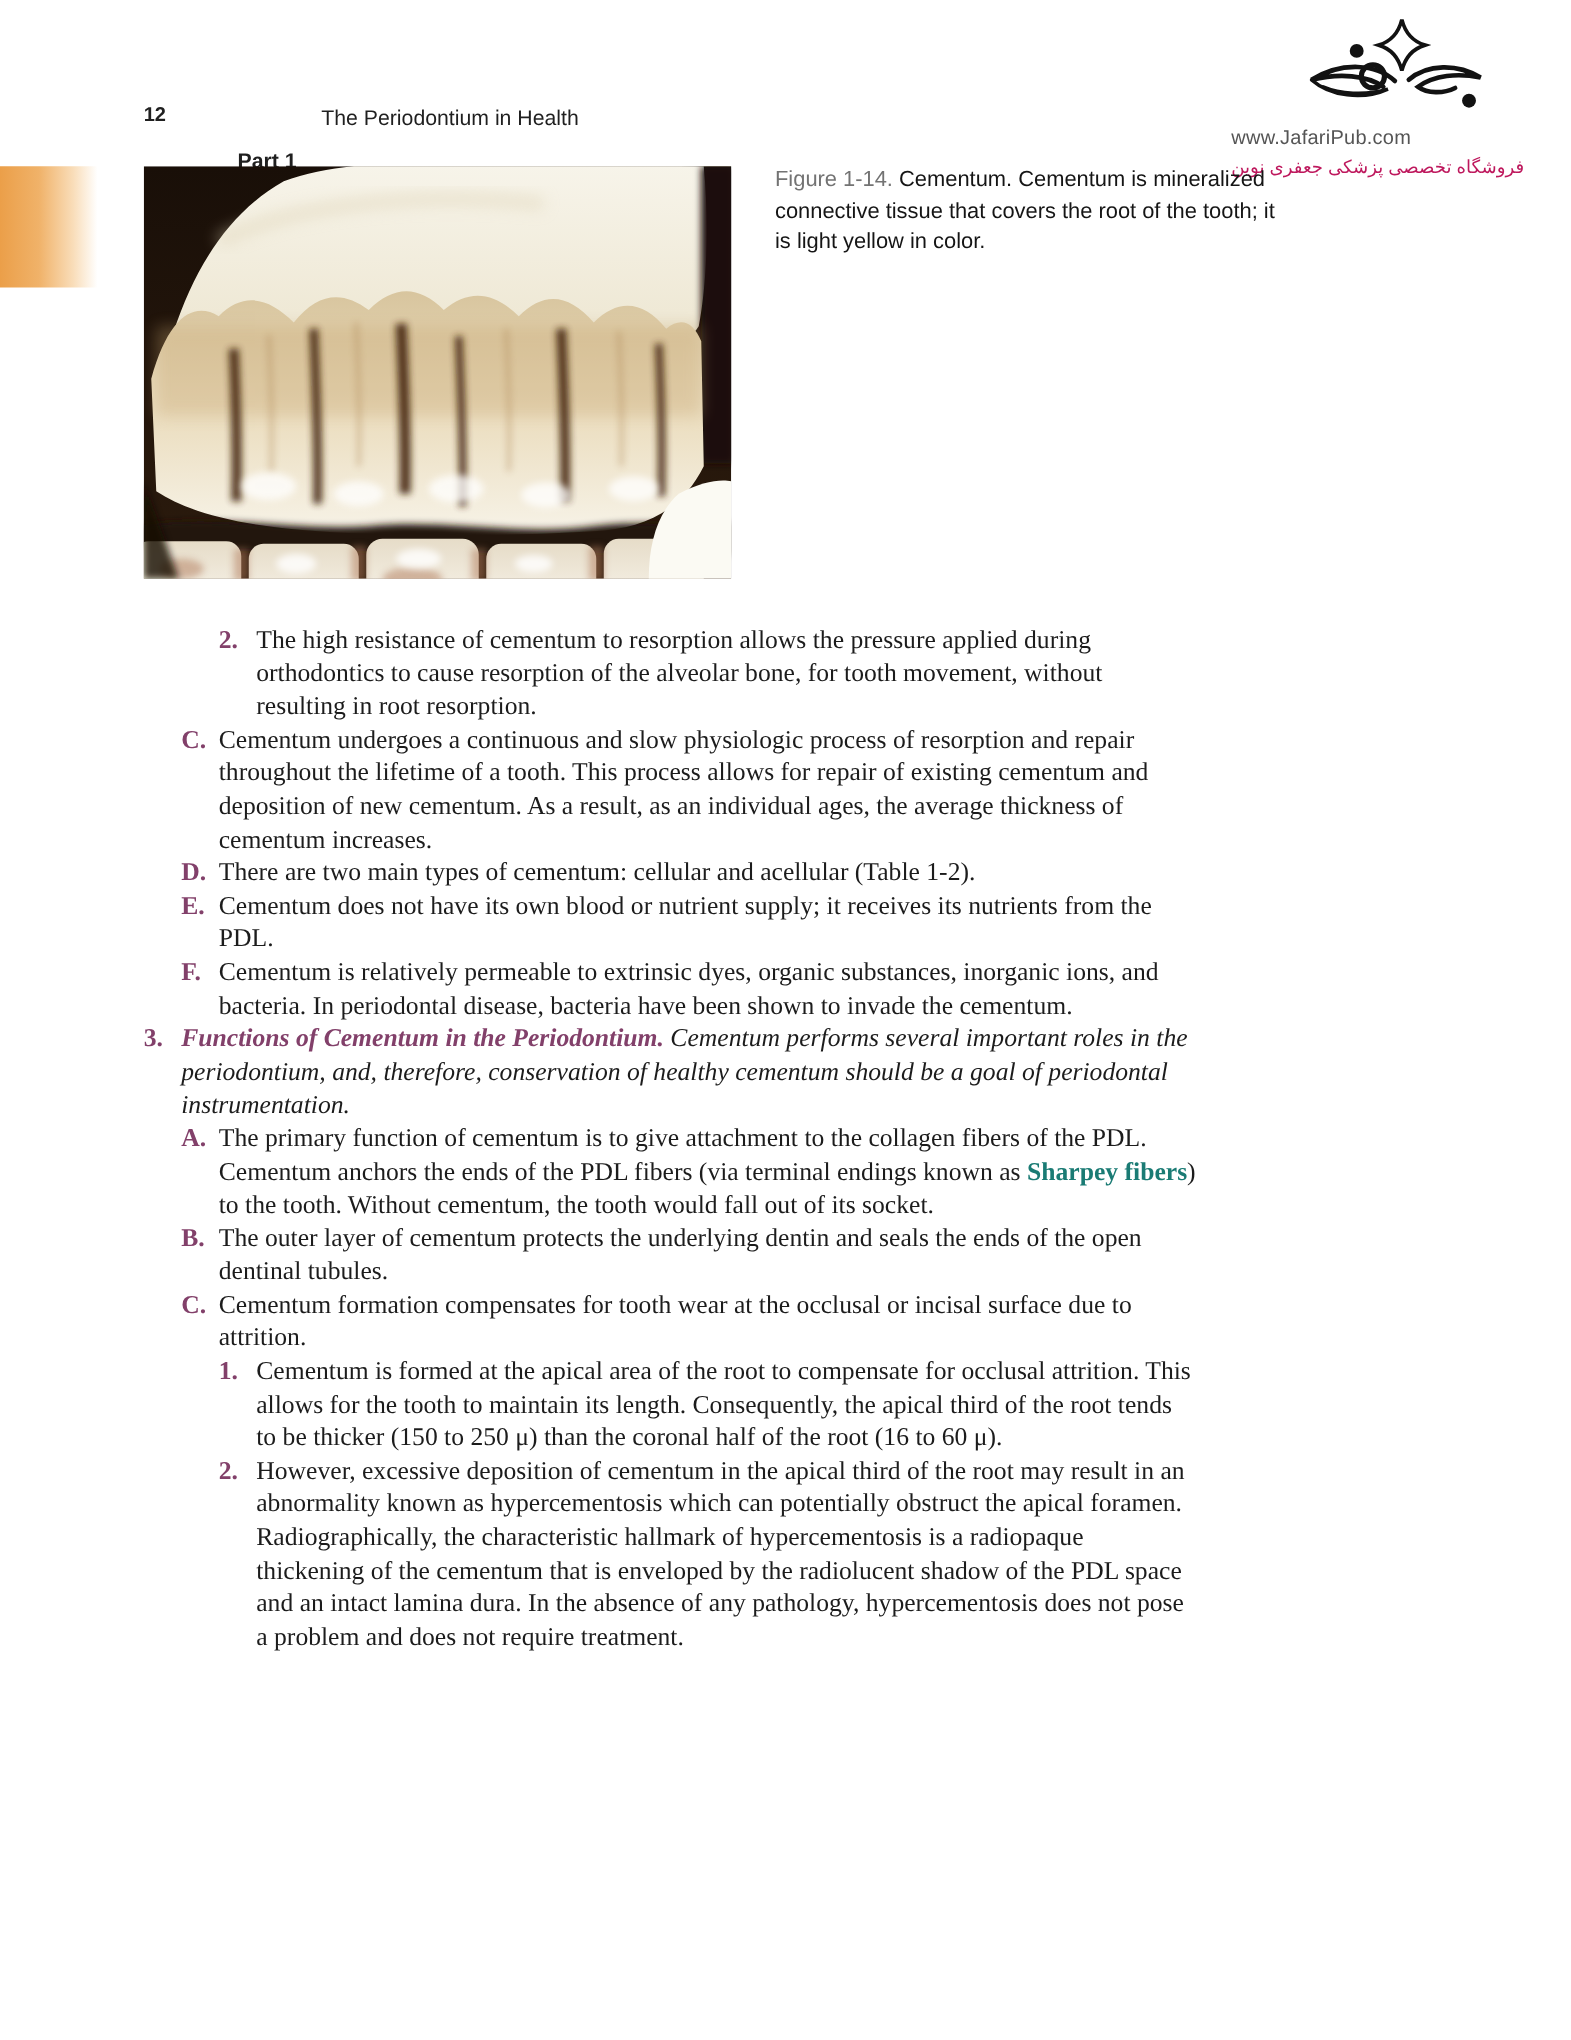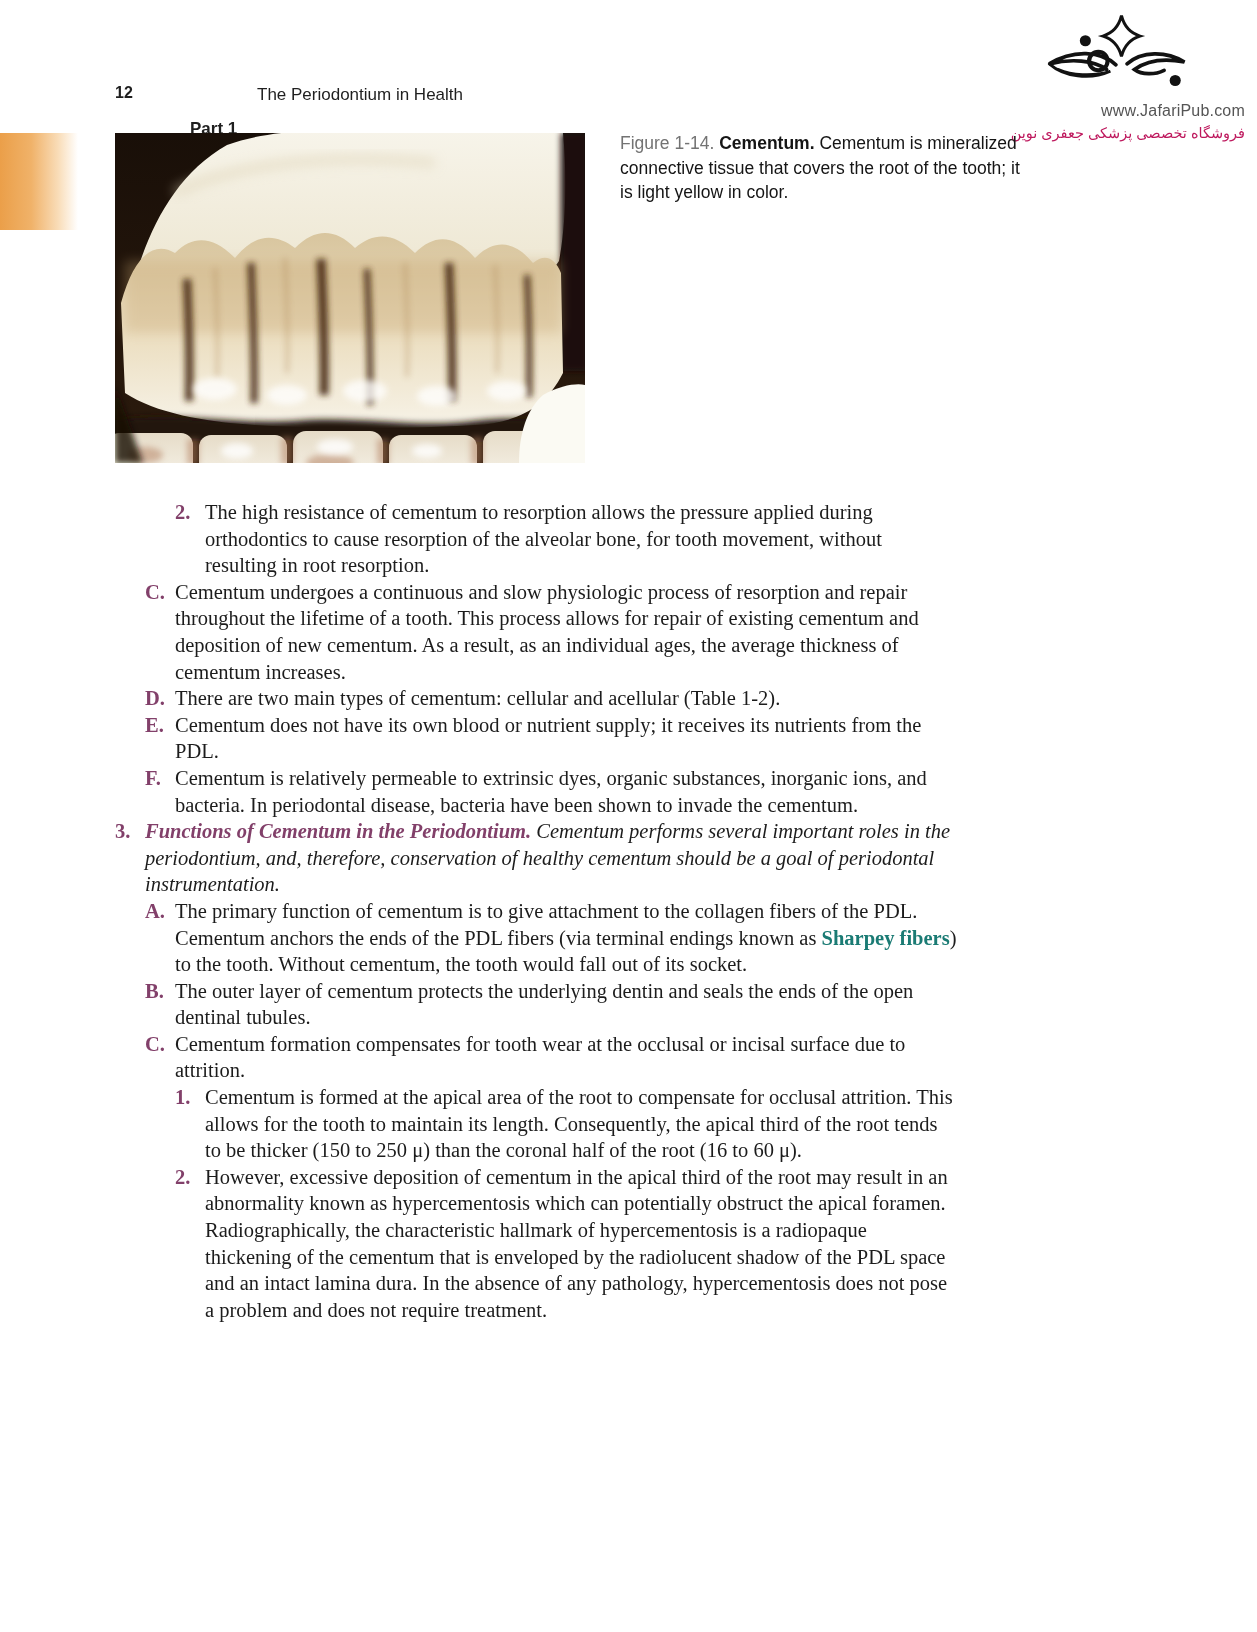--- a/index.html
+++ b/index.html
@@ -4,34 +4,34 @@
 <style>
   html,body{margin:0;padding:0;background:#e9e9e9;}
   #page{position:relative;width:1257px;height:1632px;background:#ffffff;overflow:hidden;
         font-family:"Liberation Serif",serif;color:#1c1c1c;}
   
   .hdr{position:absolute;top:84px;left:0;width:100%;font-family:"Liberation Sans",sans-serif;}
   .hdr .pageno{position:absolute;left:115px;top:0;font-size:16px;font-weight:700;color:#1f1f1f;}
   .hdr .partlabel{position:absolute;left:190px;top:1px;font-size:17px;font-weight:700;color:#1f1f1f;margin-top:34px;}
   .hdr .parttitle{position:absolute;left:257px;top:1px;font-size:17px;font-weight:400;color:#1f1f1f;}
   
-  .brand{position:absolute;left:985px;top:12px;width:260px;text-align:right;
+  .brand{position:absolute;left:985px;top:12px;width:260px;text-align:left;
          font-family:"Liberation Sans",sans-serif;}
   .brand svg{display:block;margin:0 auto;}
   .brand .site{font-size:16px;color:#555;margin-top:2px;letter-spacing:.2px;}
   .brand .fa{font-size:14.5px;color:#be185d;margin-top:5px;direction:rtl;}
   
   .orangebar{position:absolute;left:0;top:133px;width:78px;height:97px;
     background:linear-gradient(90deg,#eb9f49 0%,#f0b269 40%,#f9ddb9 75%,#ffffff 100%);}
   
   .photo{position:absolute;left:115px;top:133px;width:470px;height:330px;}
   .caption{position:absolute;left:620px;top:131px;width:414px;
            font-family:"Liberation Sans",sans-serif;font-size:17.5px;line-height:24.5px;color:#151515;}
   .fig-label{font-weight:400;color:#737373;}
-  .fig-title{font-weight:700;color:#151515;text-align:center;}
+  .fig-title{font-weight:400;color:#151515;text-align:center;}
   
   .outline{position:absolute;left:115px;top:499px;width:860px;
            font-size:20.5px;line-height:26.6px;}
   .o-item{display:flex;}
   .o-item.lvl1{margin-left:0;}
   .o-item.lvl2{margin-left:30px;}
   .o-item.lvl3{margin-left:60px;}
   .o-item .marker{flex:none;width:30px;font-weight:700;color:#82406a;}
   .o-item .text{flex:0 1 auto;}
   .o-item.lvl1 .text{max-width:815px;font-style:italic;}

